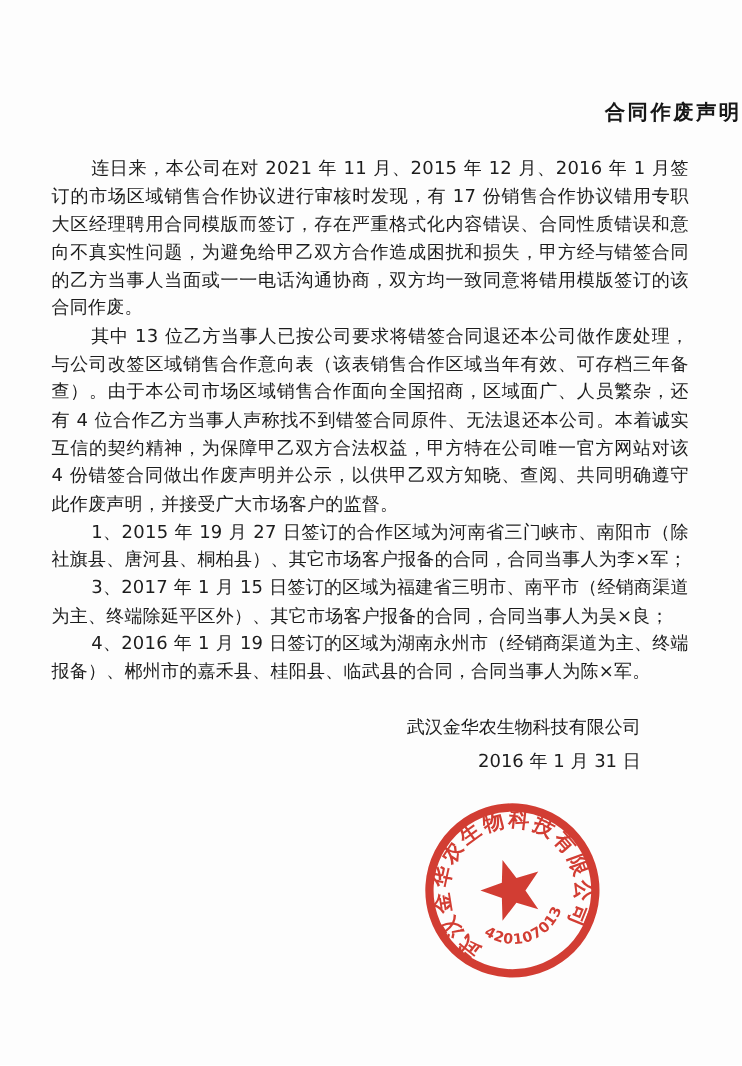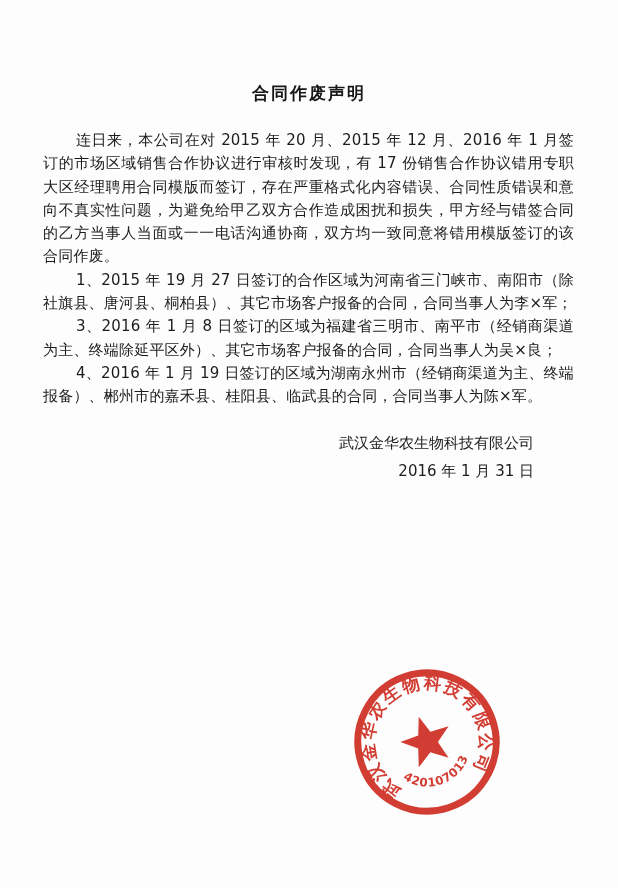--- a/index.html
+++ b/index.html
@@ -9,21 +9,21 @@
     height: 888px;
     margin: 0 auto;
     background: #fdfdfd;
     overflow: hidden;
     font-family: "DejaVu Sans", "Liberation Sans", sans-serif;
     color: #1c1c1c;
   }
   .doc-title {
     margin: 0;
     padding-top: 82px;
-    text-align: center;
+    text-align: right;
     font-size: 17px;
     font-weight: bold;
     letter-spacing: 2px;
     color: #171717;
   }
   .content {
     margin: 24px 44px 0 43px;
     font-size: 15px;
     line-height: 23.3px;
     text-align: justify;
@@ -51,23 +51,24 @@
   }
 </style>
 </head>
 <body>
 
 <div class="page">
 
   <h1 class="doc-title">合同作废声明</h1>
 
   <div class="content">
-    <p>连日来，本公司在对 2015 年 20 月、2015 年 12 月、2016 年 1 月签订的市场区域销售合作协议进行审核时发现，有 17 份销售合作协议错用专职大区经理聘用合同模版而签订，存在严重格式化内容错误、合同性质错误和意向不真实性问题，为避免给甲乙双方合作造成困扰和损失，甲方经与错签合同的乙方当事人当面或一一电话沟通协商，双方均一致同意将错用模版签订的该合同作废。</p>
+    <p>连日来，本公司在对 2021 年 11 月、2015 年 12 月、2016 年 1 月签订的市场区域销售合作协议进行审核时发现，有 17 份销售合作协议错用专职大区经理聘用合同模版而签订，存在严重格式化内容错误、合同性质错误和意向不真实性问题，为避免给甲乙双方合作造成困扰和损失，甲方经与错签合同的乙方当事人当面或一一电话沟通协商，双方均一致同意将错用模版签订的该合同作废。</p>
+    <p>其中 13 位乙方当事人已按公司要求将错签合同退还本公司做作废处理，与公司改签区域销售合作意向表（该表销售合作区域当年有效、可存档三年备查）。由于本公司市场区域销售合作面向全国招商，区域面广、人员繁杂，还有 4 位合作乙方当事人声称找不到错签合同原件、无法退还本公司。本着诚实互信的契约精神，为保障甲乙双方合法权益，甲方特在公司唯一官方网站对该 4 份错签合同做出作废声明并公示，以供甲乙双方知晓、查阅、共同明确遵守此作废声明，并接受广大市场客户的监督。</p>
     <p>1、2015 年 19 月 27 日签订的合作区域为河南省三门峡市、南阳市（除社旗县、唐河县、桐柏县）、其它市场客户报备的合同，合同当事人为李×军；</p>
-    <p>3、2016 年 1 月 8 日签订的区域为福建省三明市、南平市（经销商渠道为主、终端除延平区外）、其它市场客户报备的合同，合同当事人为吴×良；</p>
+    <p>3、2017 年 1 月 15 日签订的区域为福建省三明市、南平市（经销商渠道为主、终端除延平区外）、其它市场客户报备的合同，合同当事人为吴×良；</p>
     <p>4、2016 年 1 月 19 日签订的区域为湖南永州市（经销商渠道为主、终端报备）、郴州市的嘉禾县、桂阳县、临武县的合同，合同当事人为陈×军。</p>
   </div>
 
   <div class="signature">
     <p class="sig-line">武汉金华农生物科技有限公司</p>
     <p class="sig-line">2016 年 1 月 31 日</p>
   </div>
 
   <div class="stamp">
     <svg width="158" height="158" viewBox="0 0 160 160">

